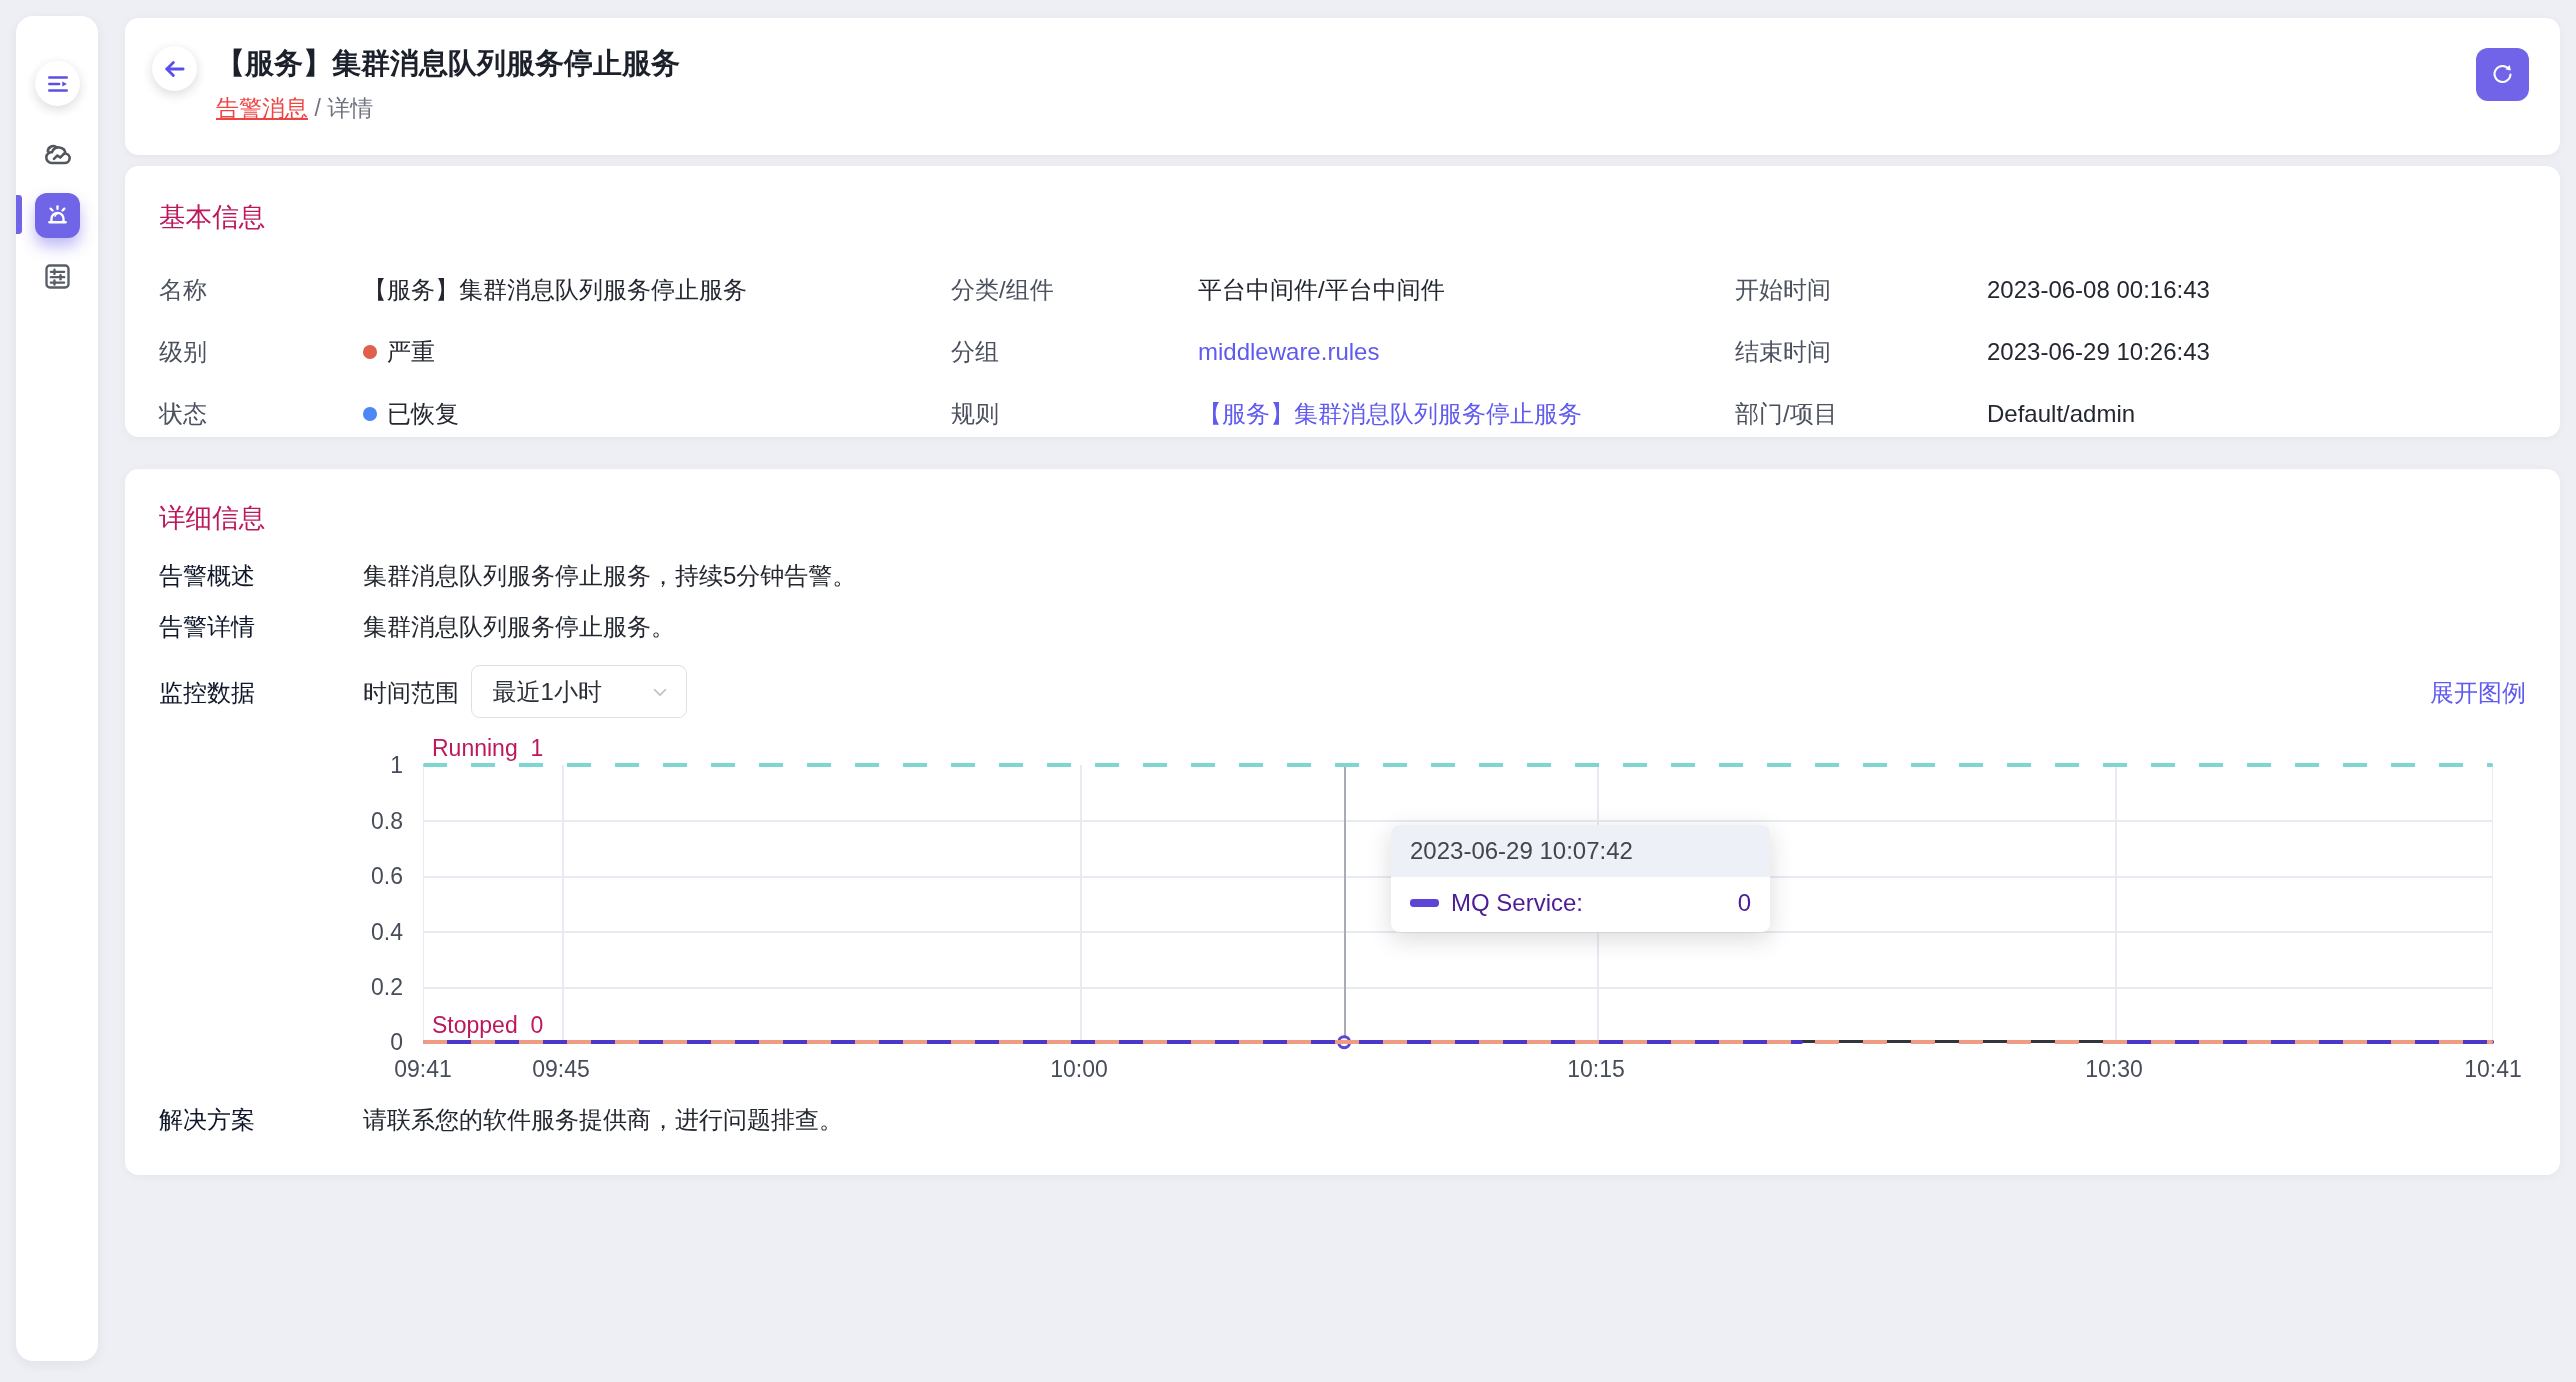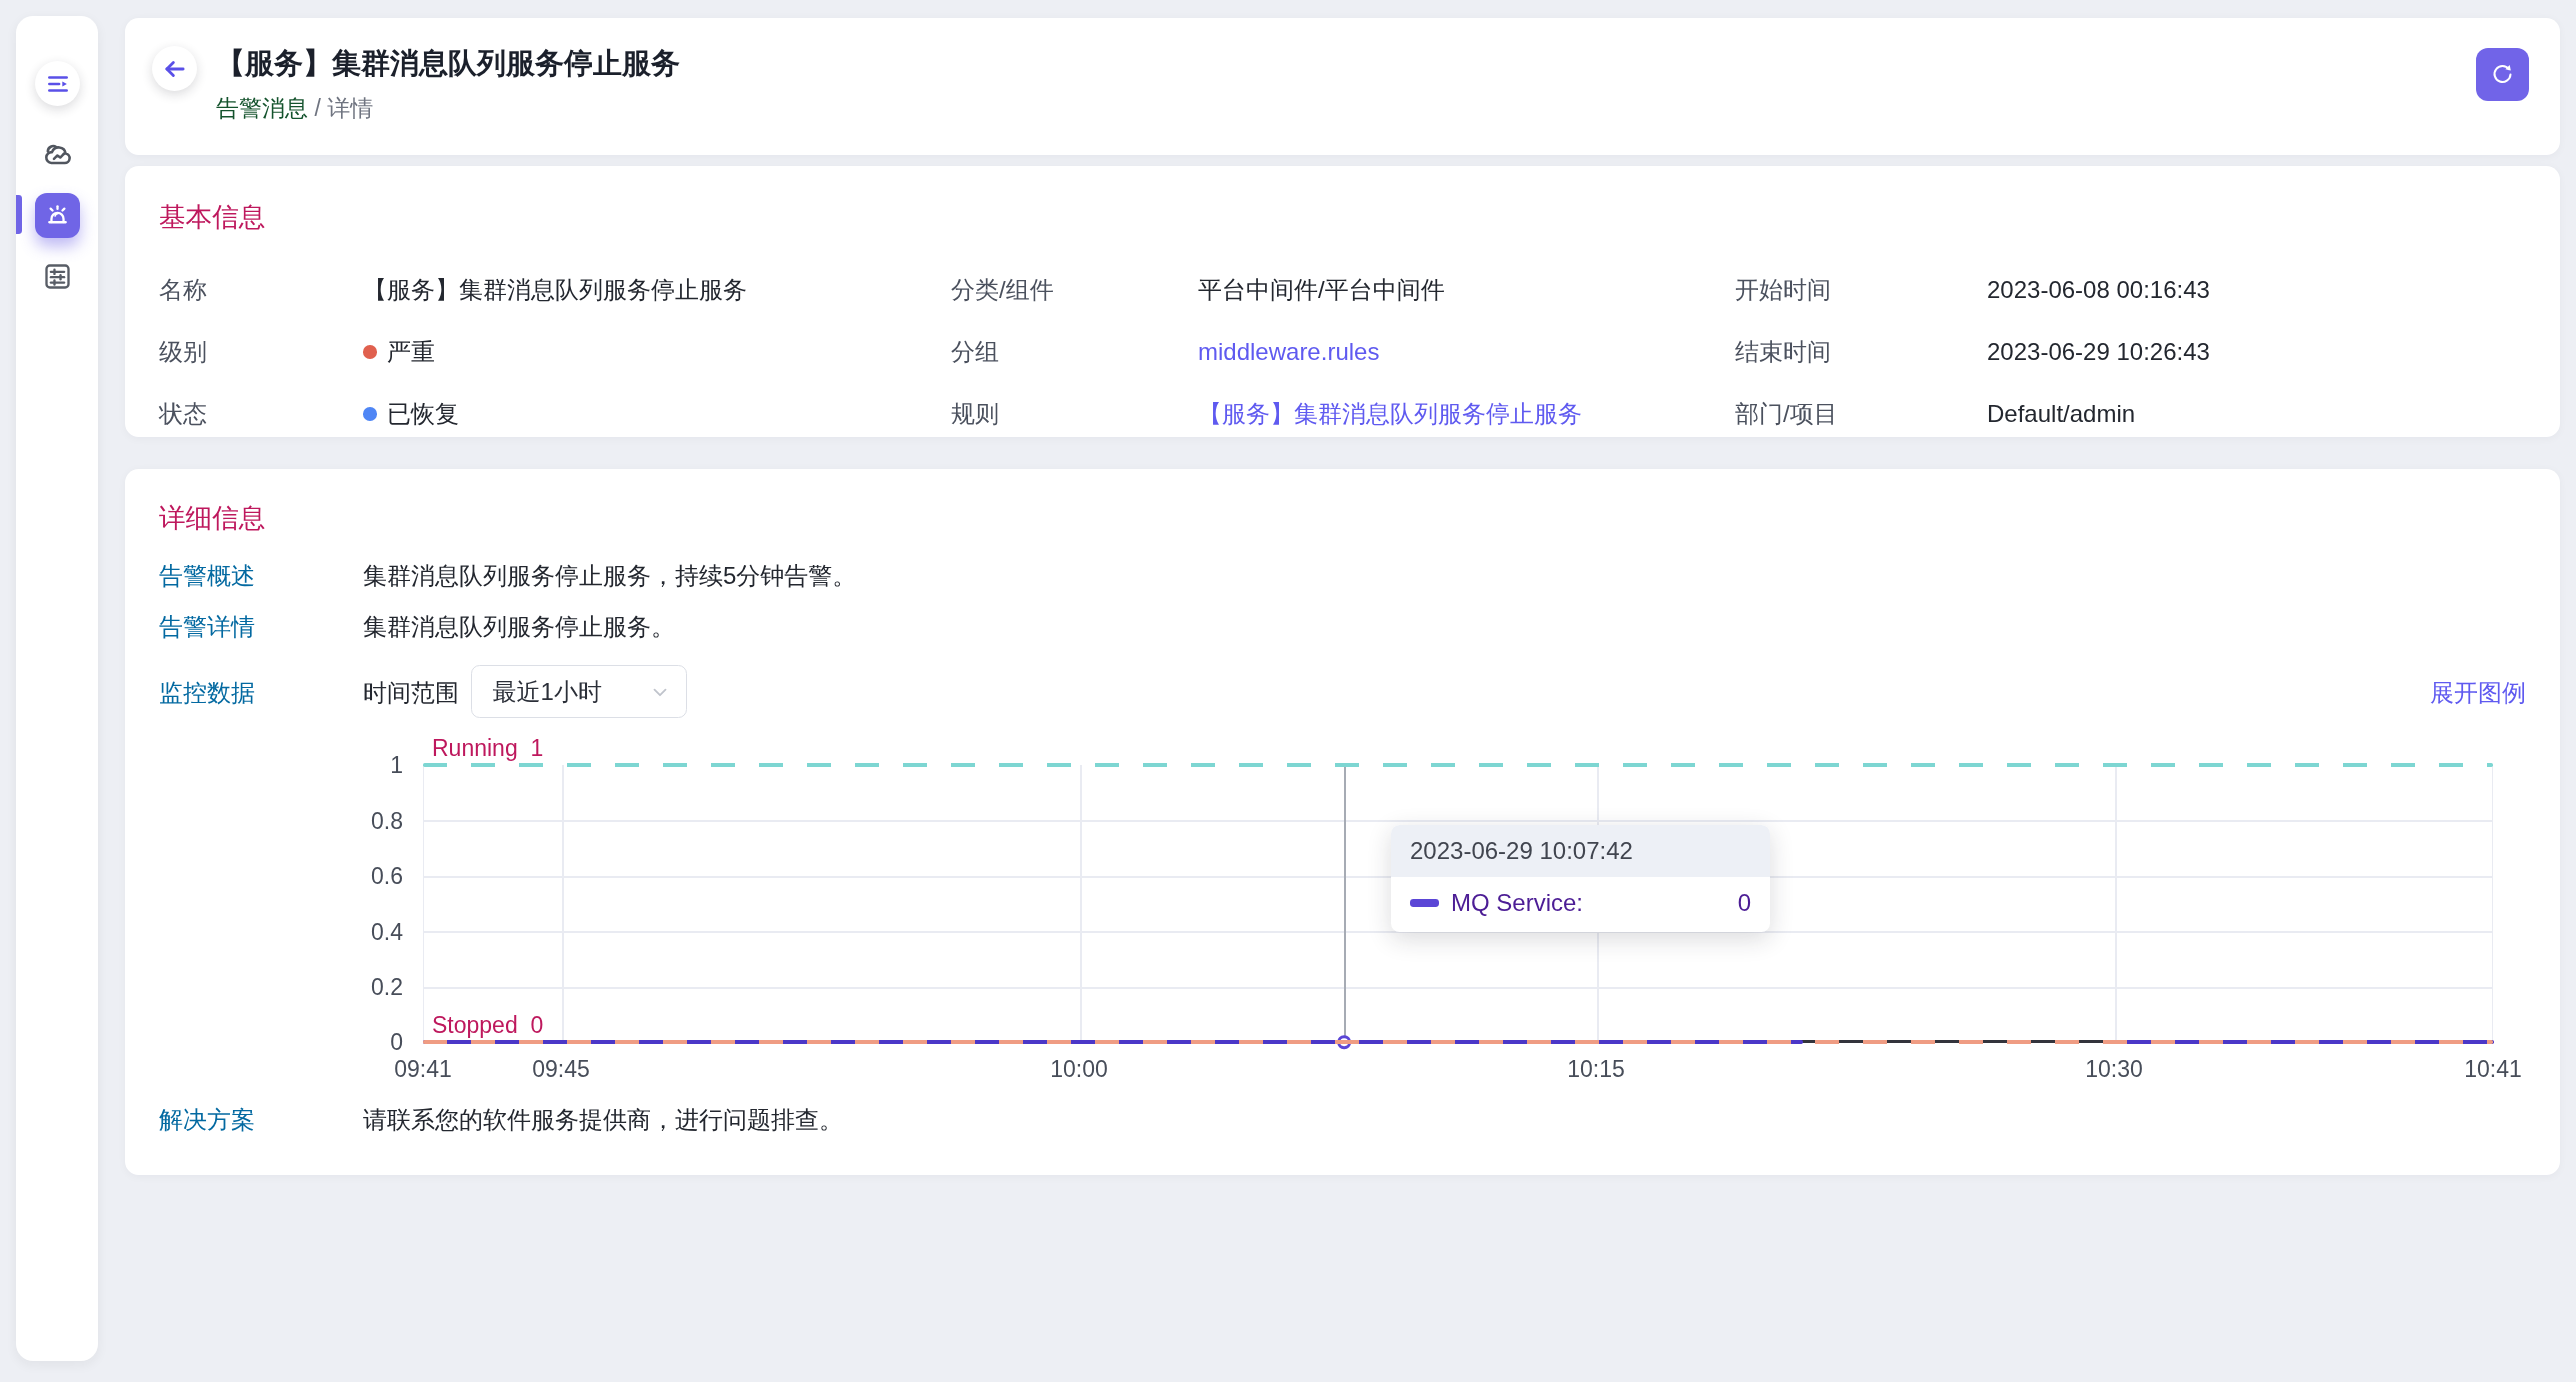--- a/index.html
+++ b/index.html
@@ -48,21 +48,21 @@
     position:absolute; left:27.4px; top:28px; width:45px; height:45px;
     background:#fff; border-radius:50%;
     box-shadow:0 3.4px 10.3px rgba(29,33,41,.16);
     display:flex; align-items:center; justify-content:center; cursor:pointer;
   }
   .page-title {
     position:absolute; left:91px; top:26px;
     font-size:29px; font-weight:700; color:#1b202b;
   }
   .breadcrumb { position:absolute; left:91px; top:75px; font-size:23px; color:#6f7480; }
-  .breadcrumb .bc-link { color:#14532d; cursor:pointer; }
+  .breadcrumb .bc-link { color:#ef4444; cursor:pointer;text-decoration:underline; }
   .refresh-btn {
     position:absolute; right:31px; top:30px; width:53px; height:53px;
     background:#7164e8; border-radius:12px;
     display:flex; align-items:center; justify-content:center; cursor:pointer;
   }
   
   .card.basic { top:166px; height:271px; padding:33px 34px; }
   .section-title { font-size:26.6px; font-weight:400; color:#be185d; }
   .info-grid {
     margin-top:39px;
@@ -76,21 +76,21 @@
   .f-value.link { color:#5f5af0; cursor:pointer; }
   .dot {
     display:inline-block; width:13.7px; height:13.7px; border-radius:50%;
     margin-right:10.3px; vertical-align:0.9px;
   }
   .dot.severe { background:#e0604e; }
   .dot.recovered { background:#4f86f5; }
   
   .card.details { top:469px; height:706px; }
   .details .section-title { position:absolute; left:34px; top:31px; }
-  .d-label { position:absolute; left:34px; font-size:24px; color:#0369a1; }
+  .d-label { position:absolute; left:34px; font-size:24px; color:#0f172a; }
   .d-value { position:absolute; left:238px; font-size:24px; color:#23272f; }
   .row-overview { top:91px; }
   .row-detail { top:142px; }
   .row-monitor-label { top:208px; }
   .tr-label { position:absolute; left:238px; top:208px; font-size:24px; color:#23272f; }
   .tr-select {
     position:absolute; left:346px; top:196px; width:216px; height:53px;
     border:1.7px solid #dcdfe6; border-radius:8.6px; background:#fff;
     display:flex; align-items:center; font-size:24px; color:#2b2f38;
     padding:0 15.4px 0 20.6px; cursor:pointer;

